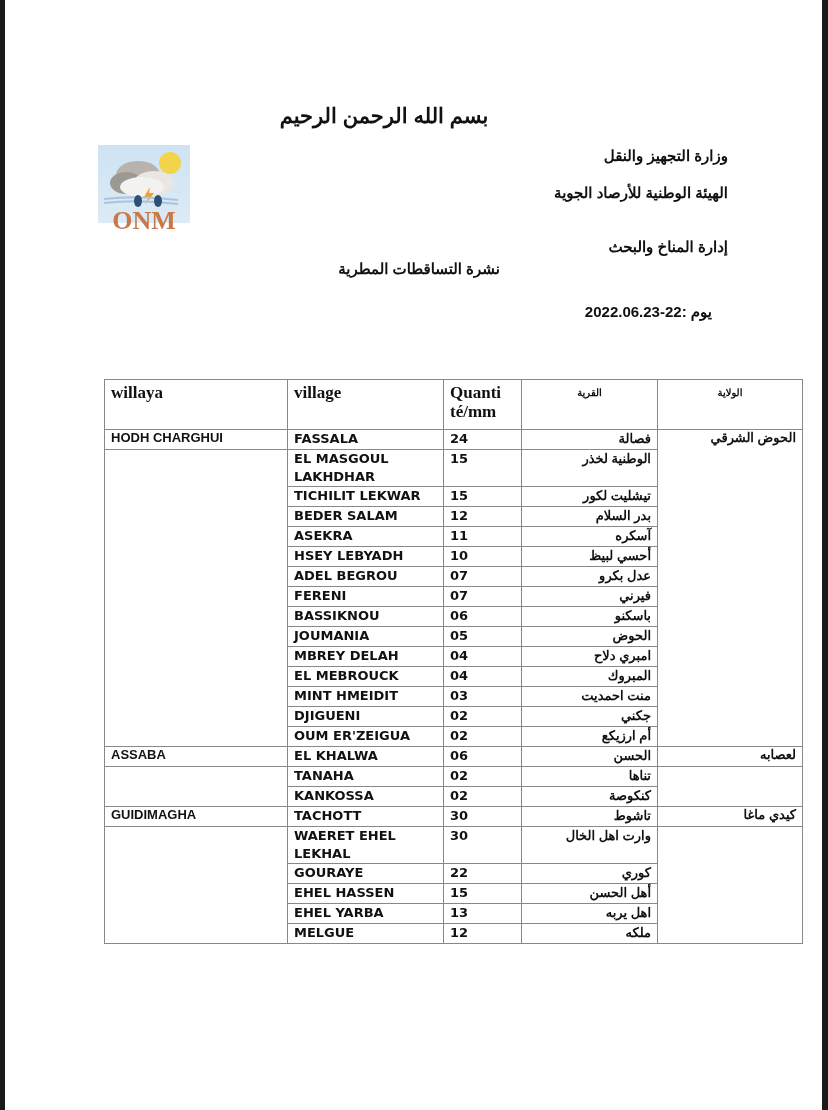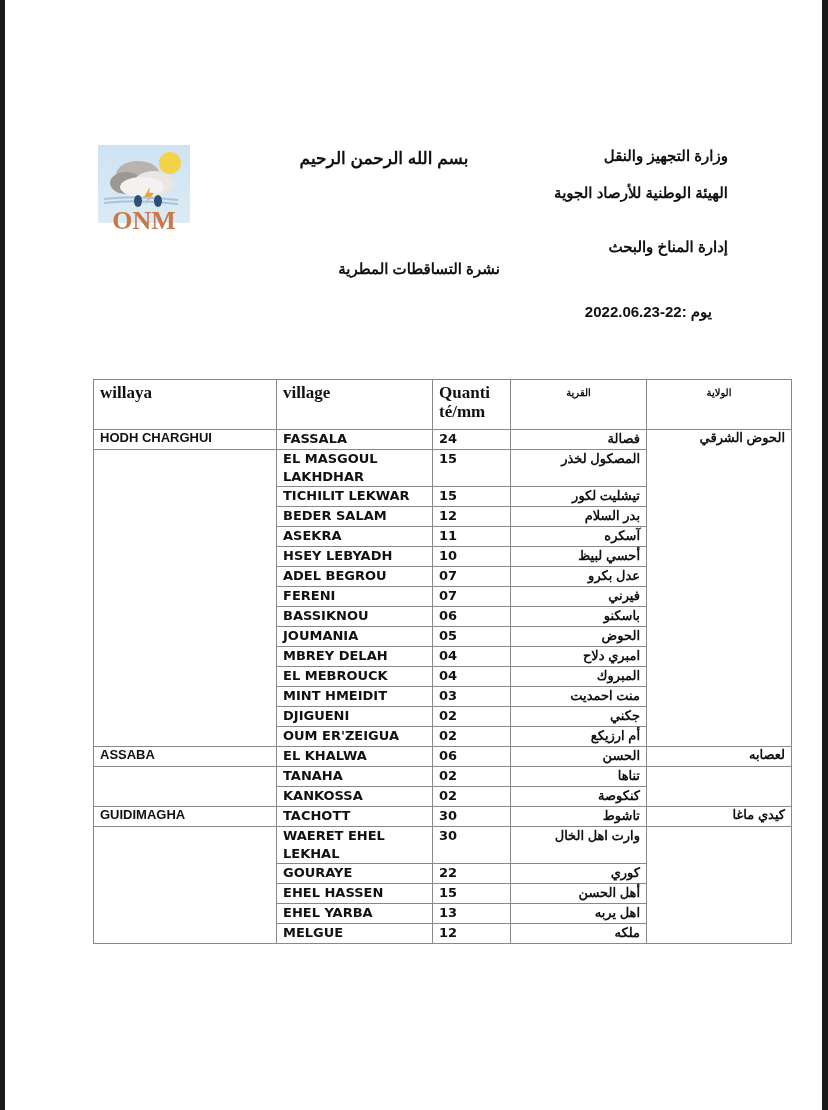--- a/index.html
+++ b/index.html
@@ -8,43 +8,42 @@
     background: #1a1a1a;
     font-family: "Liberation Sans", sans-serif;
     color: #111;
   }
   .page {
     position: absolute; left: 5px; top: 0; width: 817px; height: 1110px;
     background: #ffffff;
   }
   .basmala {
     position: absolute; top: 104px; left: 0; width: 828px; text-align: center;
-    font-size: 17px; font-weight: bold; direction: rtl;
+    font-size: 21px; font-weight: bold; direction: rtl;
     text-indent: 60px;
-    margin-top: 44px;
   }
   .logo {
     position: absolute; left: 98px; top: 145px; width: 92px; height: 78px;
     background: linear-gradient(#cfe3f3, #dcebf5);
   }
   .logo svg { display:block; }
   .org-line {
     position: absolute; right: 100px; font-size: 15px; font-weight: bold;
     direction: rtl; text-align: right; white-space: nowrap;
   }
   .bulletin-title {
     position: absolute; top: 260px; left: 0; width: 828px; text-align: center;
     font-size: 15px; font-weight: bold; direction: rtl; text-indent: -10px;
   }
   .date-line {
     position: absolute; right: 116px; top: 303px; font-size: 15px; font-weight: bold;
     white-space: nowrap;
   }
   table.rain {
-    position: absolute; left: 93px; top: 379px;
+    position: absolute; left: 104px; top: 379px;
     border-collapse: collapse; table-layout: fixed;
     width: 698px;
   }
   table.rain td, table.rain th {
     border: 1px solid #888;
     padding: 0 6px;
     vertical-align: top;
     font-size: 13px;
   }
   table.rain th {
@@ -115,21 +114,21 @@
         <td class="wil" rowspan="1">HODH CHARGHUI</td>
         <td class="lat">FASSALA</td>
         <td class="num">24</td>
         <td class="ar">فصالة</td>
         <td class="wil-ar" rowspan="15">الحوض الشرقي</td>
       </tr>
       <tr class="row2">
         <td rowspan="14"></td>
         <td class="lat">EL MASGOUL LAKHDHAR</td>
         <td class="num">15</td>
-        <td class="ar">المصكول لخذر</td>
+        <td class="ar">الوطنية لخذر</td>
       </tr>
       <tr class="row1">
         <td class="lat">TICHILIT LEKWAR</td>
         <td class="num">15</td>
         <td class="ar">تيشليت لكور</td>
       </tr>
       <tr class="row1">
         <td class="lat">BEDER SALAM</td>
         <td class="num">12</td>
         <td class="ar">بدر السلام</td>

